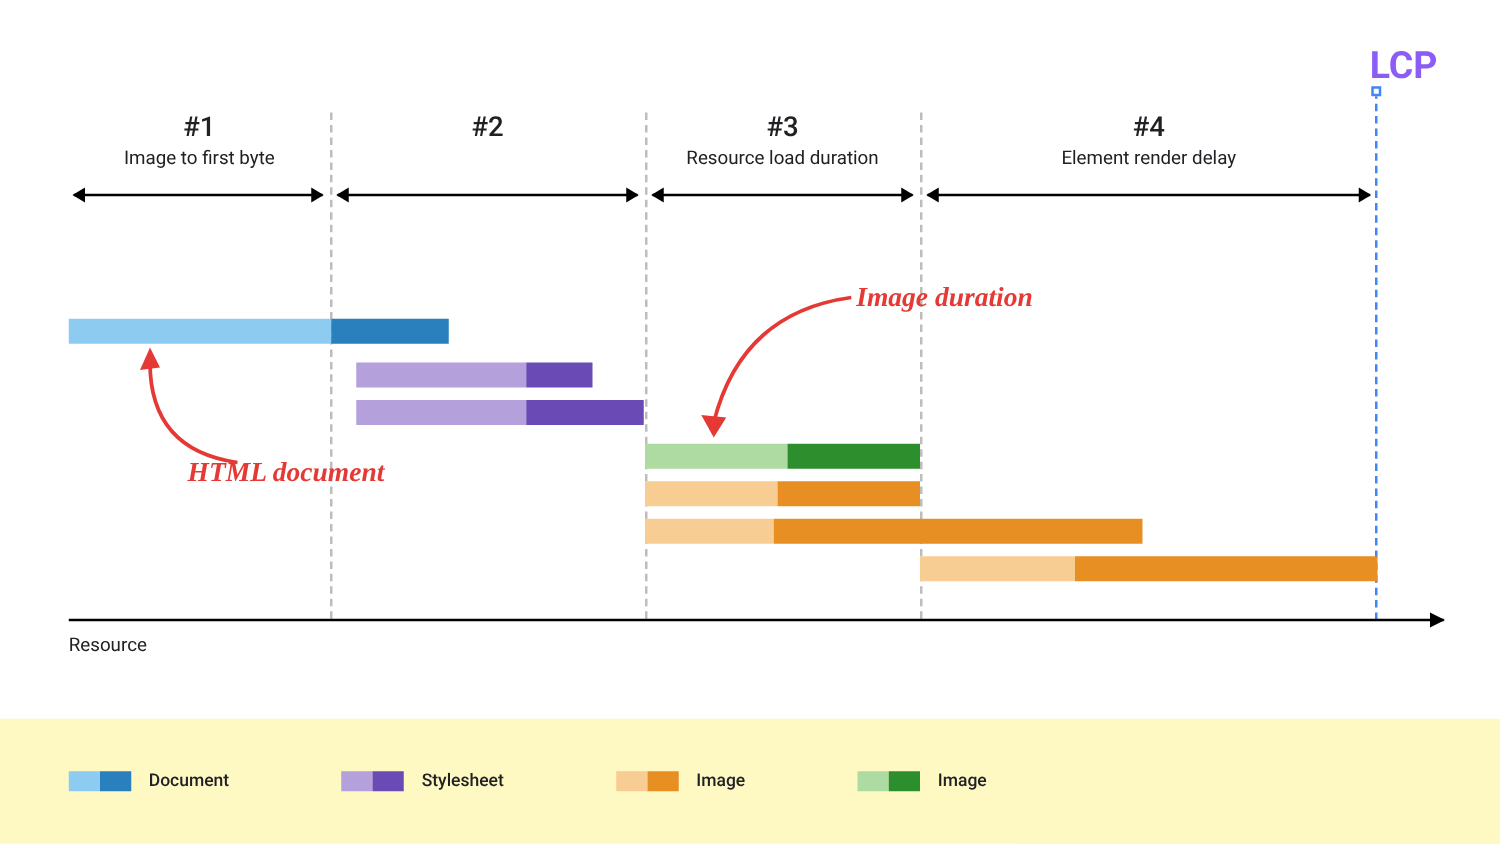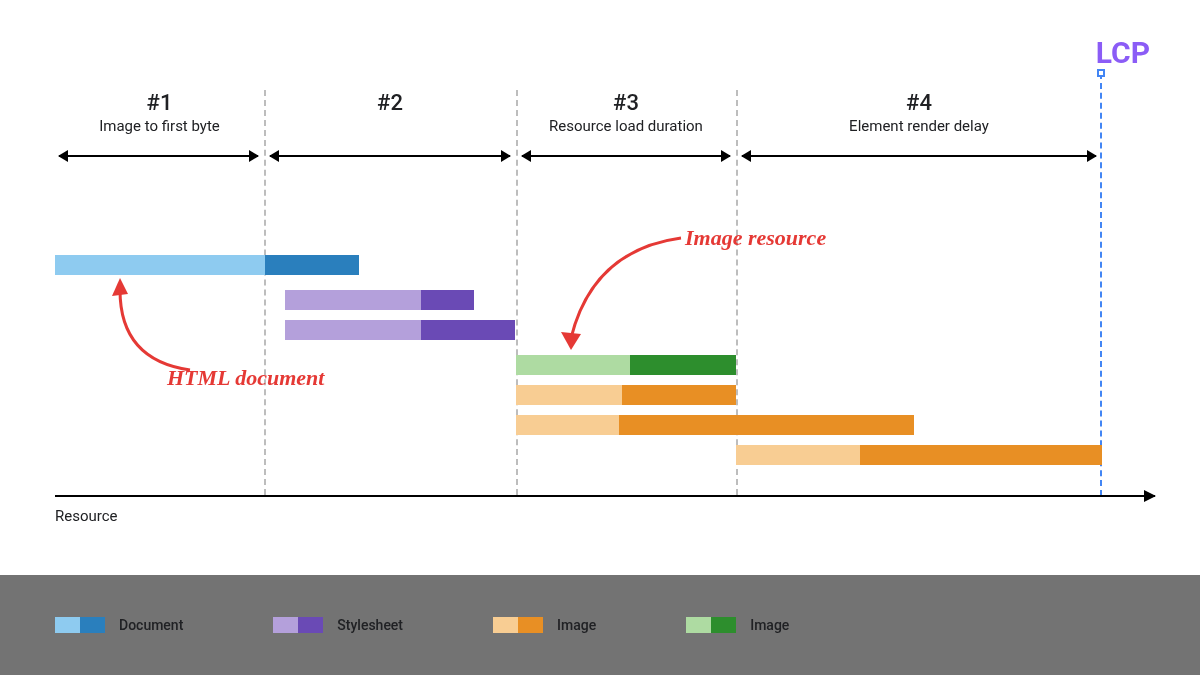--- a/index.html
+++ b/index.html
@@ -128,21 +128,21 @@
     top: 462px;
     font-size: 15px;
     color: #202124;
   }
   .legend {
     position: absolute;
     left: 0;
     bottom: 0;
     width: 1200px;
     height: 100px;
-    background: #737373;
+    background: #fef9c3;
     display: flex;
     align-items: center;
     gap: 90px;
     padding-left: 55px;
   }
   .legend-item {
     display: flex;
     align-items: center;
     gap: 14px;
   }
@@ -210,27 +210,27 @@
   </div>
   <div class="bar" style="left:461px; top:370px; width:398px">
     <div class="light js-light" style="width:26%"></div>
     <div class="dark js-dark" style="width:74%"></div>
   </div>
   <div class="bar" style="left:681px; top:400px; width:366px">
     <div class="light js-light" style="width:34%"></div>
     <div class="dark js-dark" style="width:66%"></div>
   </div>
 
-  <div class="annotation" style="left:112px; top:320px">HTML document</div>
+  <div class="annotation" style="left:95px; top:320px">HTML document</div>
   <svg class="annot-arrow" style="left:45px; top:225px; width:120px; height:110px">
     <path d="M 90 100 Q 20 90 20 20" stroke="#e53935" stroke-width="3" fill="none"></path>
     <path d="M 20 8 L 12 26 L 28 24 Z" fill="#e53935"></path>
   </svg>
 
-  <div class="annotation" style="left:630px; top:180px">Image resource</div>
+  <div class="annotation" style="left:630px; top:180px">Image duration</div>
   <svg class="annot-arrow" style="left:498px; top:185px; width:140px; height:125px">
     <path d="M 128 8 Q 40 20 18 108" stroke="#e53935" stroke-width="3" fill="none"></path>
     <path d="M 18 120 L 8 102 L 28 104 Z" fill="#e53935"></path>
   </svg>
 
   <div class="timeline-axis"></div>
   <div class="timeline-label">Resource</div>
 </div>
 
 <div class="legend">

